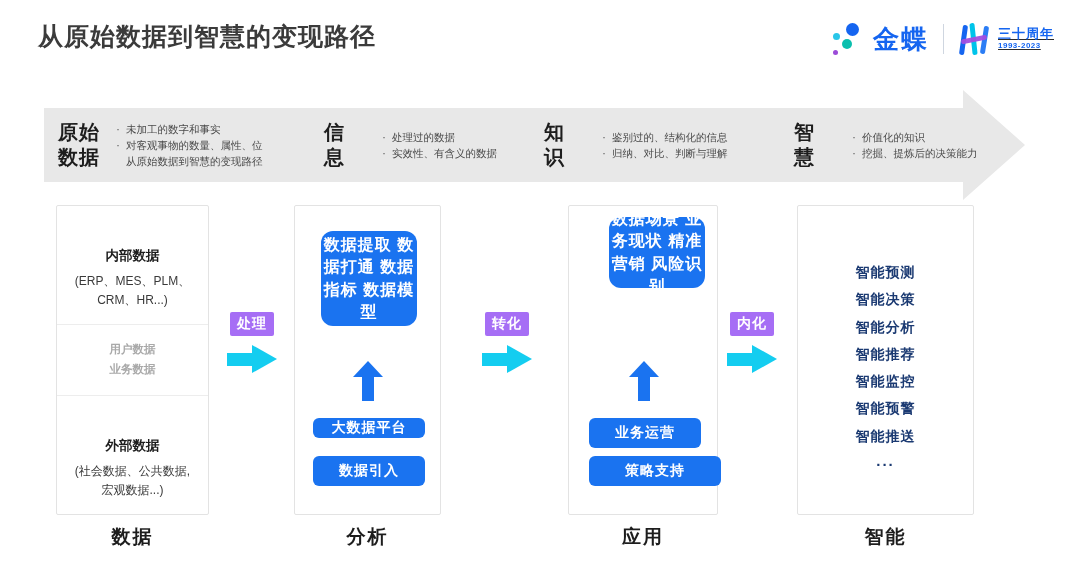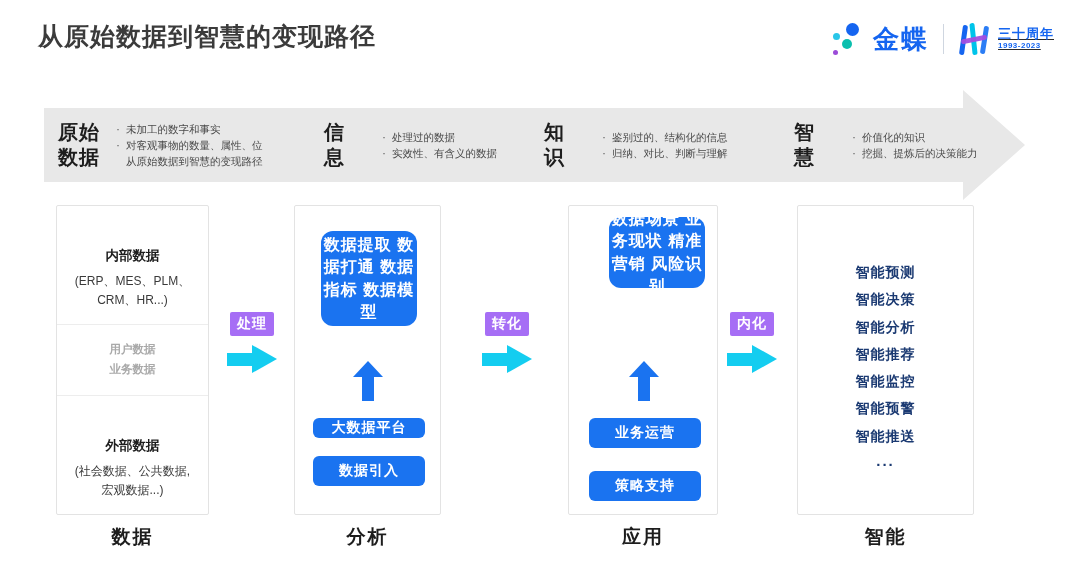--- a/index.html
+++ b/index.html
@@ -104,21 +104,21 @@
   .ua3{left:60px;top:155px;}
 
   .pill{
     position:absolute;background:#1a73f0;color:#fff;border-radius:6px;
     font-size:14px;font-weight:bold;letter-spacing:1px;
     display:flex;align-items:center;justify-content:center;
   }
   .p2a{left:18px;top:212px;width:112px;height:20px;}
   .p2b{left:18px;top:250px;width:112px;height:30px;}
   .p3a{left:20px;top:212px;width:112px;height:30px;}
-  .p3b{left:20px;top:250px;width:112px;height:30px;margin-top:15px;}
+  .p3b{left:20px;top:250px;width:132px;height:30px;}
 
   .c4-list{padding-top:53px;text-align:center;}
   .c4-item{font-size:14px;font-weight:bold;color:#1b3a72;line-height:1.95;letter-spacing:1px;}
   .c4-dots{font-size:15px;font-weight:bold;color:#1b3a72;letter-spacing:2px;margin-top:2px;}
 
   
   .conn{position:absolute;width:60px;text-align:center;}
   .conn .badge{
     display:inline-block;background:#a66ef5;color:#ffffff;
     font-size:14px;font-weight:bold;letter-spacing:1px;

